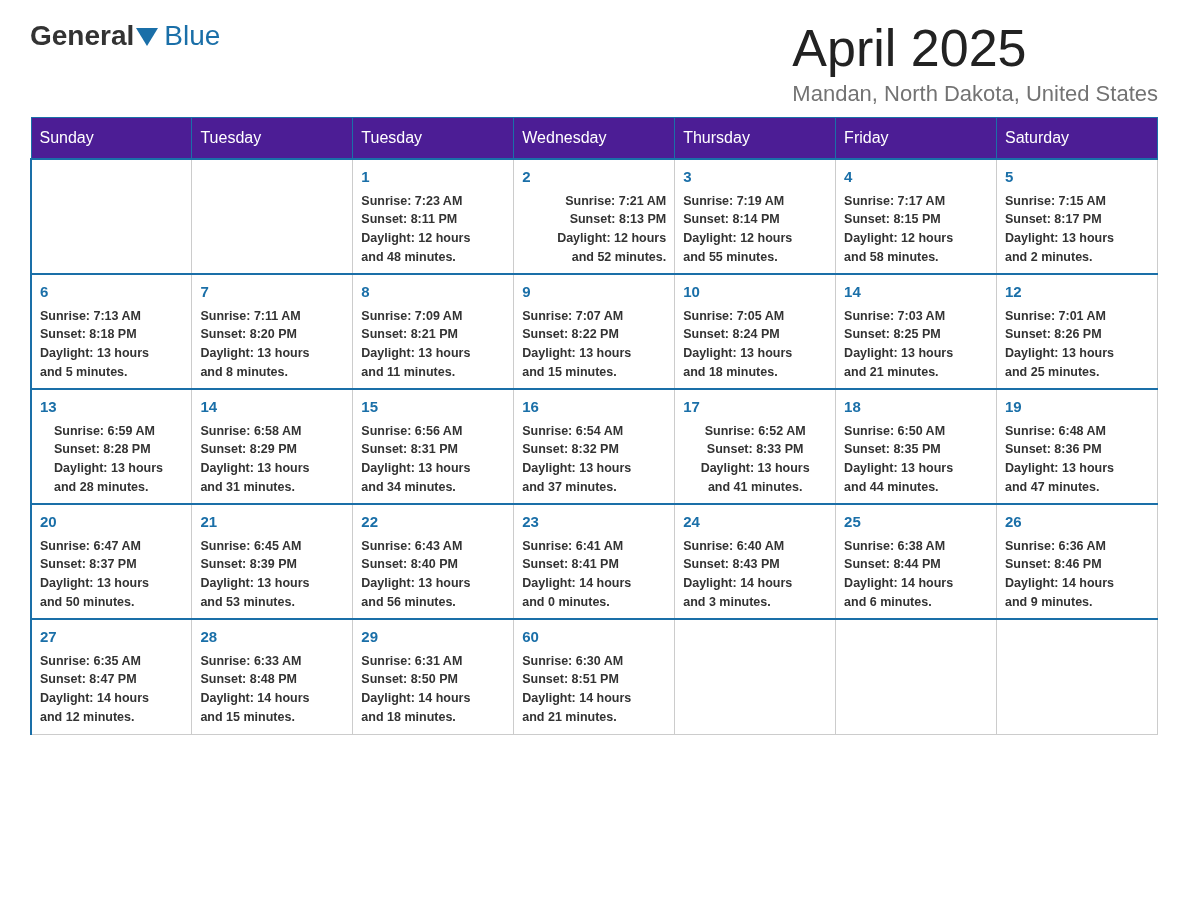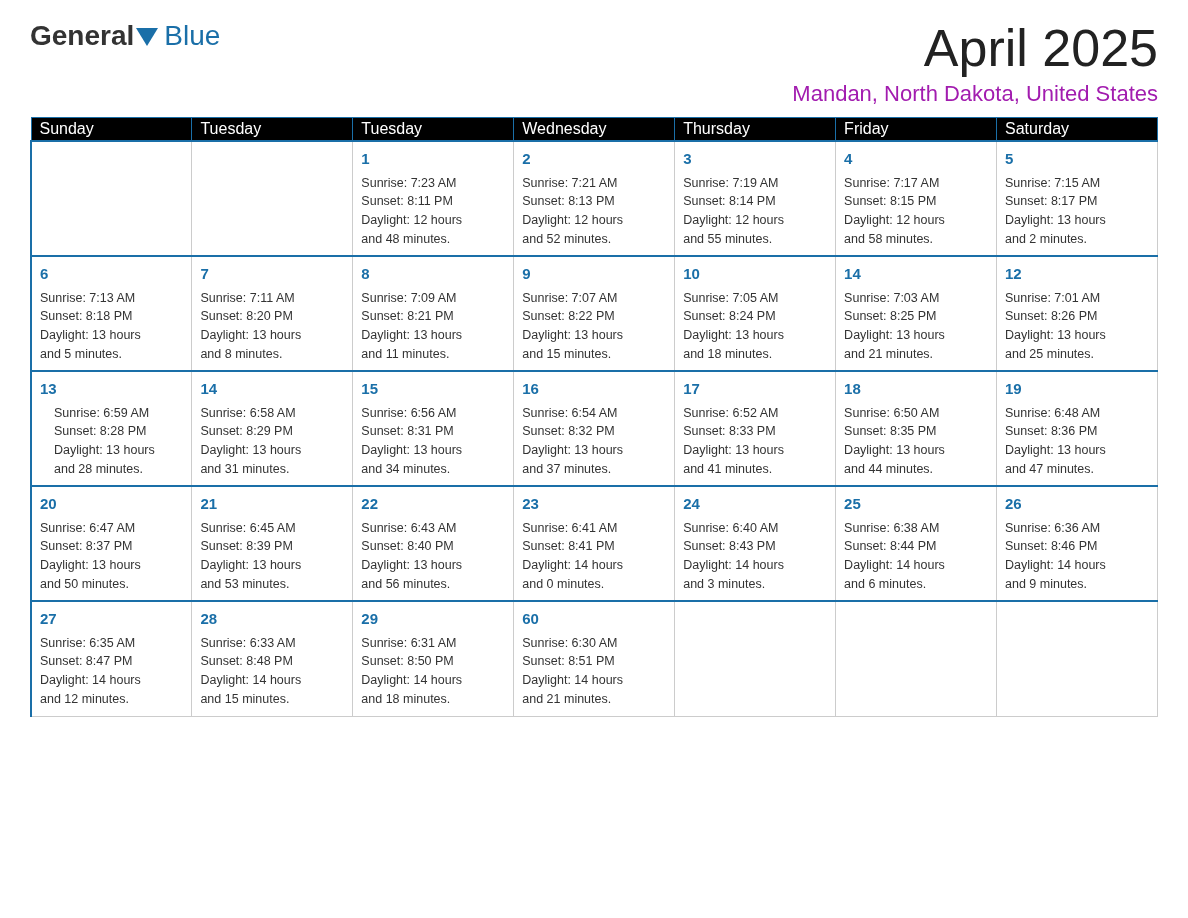--- a/index.html
+++ b/index.html
@@ -20,43 +20,42 @@
     .logo {
       display: flex;
       flex-direction: row;
       align-items: flex-start;
     }
     .logo-line1 {
       display: flex;
       align-items: center;
     }
     .title-block {
-      text-align: right;
     }
     .title-block h1 {
       font-size: 52px;
       font-weight: normal;
       color: #222;
       line-height: 1.1;
     }
     .title-block h2 {
       font-size: 22px;
       font-weight: normal;
-      color: #a21caf;
+      color: #737373;
       margin-top: 4px;
     }
     .calendar {
       width: 100%;
       border-collapse: collapse;
       margin-top: 10px;
     }
     .calendar thead th {
-      background-color: #000000;
+      background-color: #4c1d95;
       color: #fff;
-      padding: 2px 8px;
+      padding: 11px 8px;
       text-align: left;
       font-size: 16px;
       font-weight: normal;
       border: 1px solid #1a6fa8;
     }
     .calendar tbody td {
       border: 1px solid #ccc;
       vertical-align: top;
       padding: 6px 8px;
       width: 14.28%;
@@ -69,20 +68,21 @@
       font-size: 15px;
       font-weight: bold;
       color: #1a6fa8;
       display: block;
       margin-bottom: 3px;
     }
     .calendar tbody td .day-info {
       font-size: 12.5px;
       color: #333;
       line-height: 1.5;
+      font-weight: bold;
     }
     .calendar tbody tr td:first-child {
       border-left: 2px solid #1a6fa8;
     }
     
     .calendar tbody tr {
       border-top: 2px solid #1a6fa8;
     }
   </style>
 </head>
@@ -124,21 +124,21 @@
         <td></td>
         <td>
           <span class="day-num">1</span>
           <div class="day-info" style="white-space: pre-line;">Sunrise: 7:23 AM
 Sunset: 8:11 PM
 Daylight: 12 hours
 and 48 minutes.</div>
         </td>
         <td>
           <span class="day-num">2</span>
-          <div class="day-info" style="white-space: pre-line;">Sunrise: 7:21 AM
+          <div class="day-info" style="white-space: pre-line; text-align: right;">Sunrise: 7:21 AM
 Sunset: 8:13 PM
 Daylight: 12 hours
 and 52 minutes.</div>
         </td>
         <td>
           <span class="day-num">3</span>
           <div class="day-info" style="white-space: pre-line;">Sunrise: 7:19 AM
 Sunset: 8:14 PM
 Daylight: 12 hours
 and 55 minutes.</div>
@@ -233,21 +233,21 @@
         </td>
         <td>
           <span class="day-num">16</span>
           <div class="day-info" style="white-space: pre-line;">Sunrise: 6:54 AM
 Sunset: 8:32 PM
 Daylight: 13 hours
 and 37 minutes.</div>
         </td>
         <td>
           <span class="day-num">17</span>
-          <div class="day-info" style="white-space: pre-line;">Sunrise: 6:52 AM
+          <div class="day-info" style="white-space: pre-line; text-align: center;">Sunrise: 6:52 AM
 Sunset: 8:33 PM
 Daylight: 13 hours
 and 41 minutes.</div>
         </td>
         <td>
           <span class="day-num">18</span>
           <div class="day-info" style="white-space: pre-line;">Sunrise: 6:50 AM
 Sunset: 8:35 PM
 Daylight: 13 hours
 and 44 minutes.</div>

